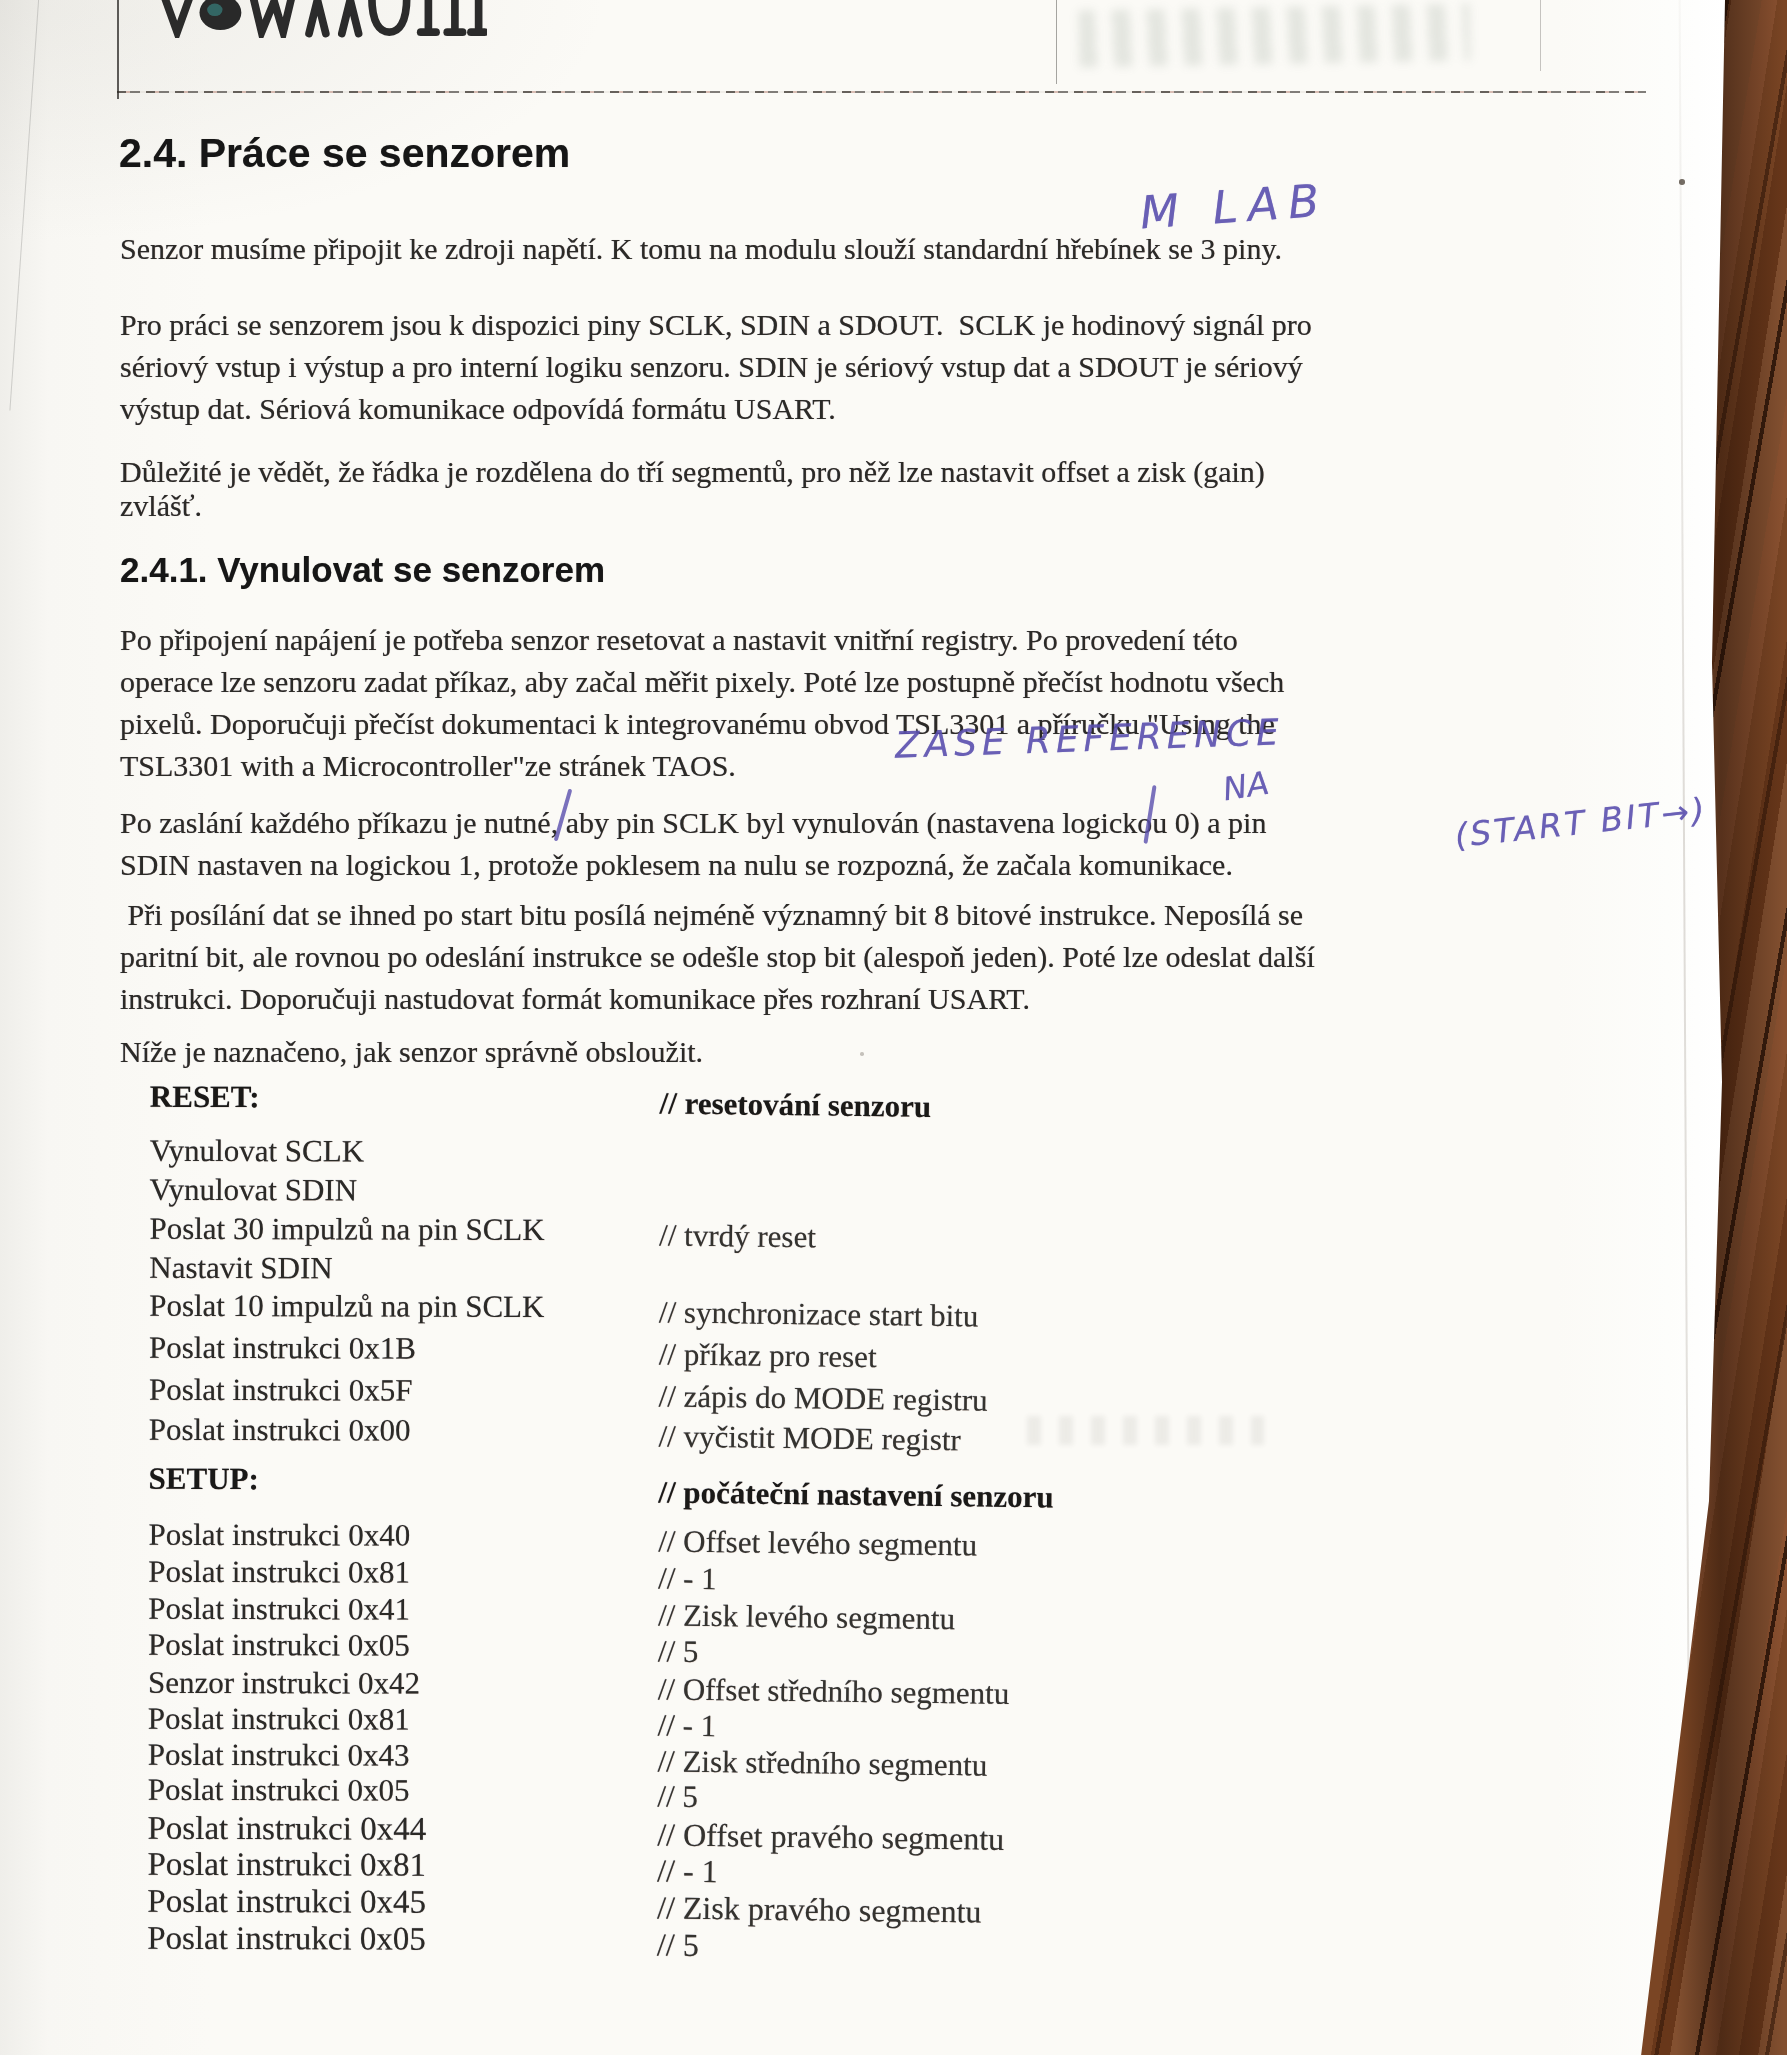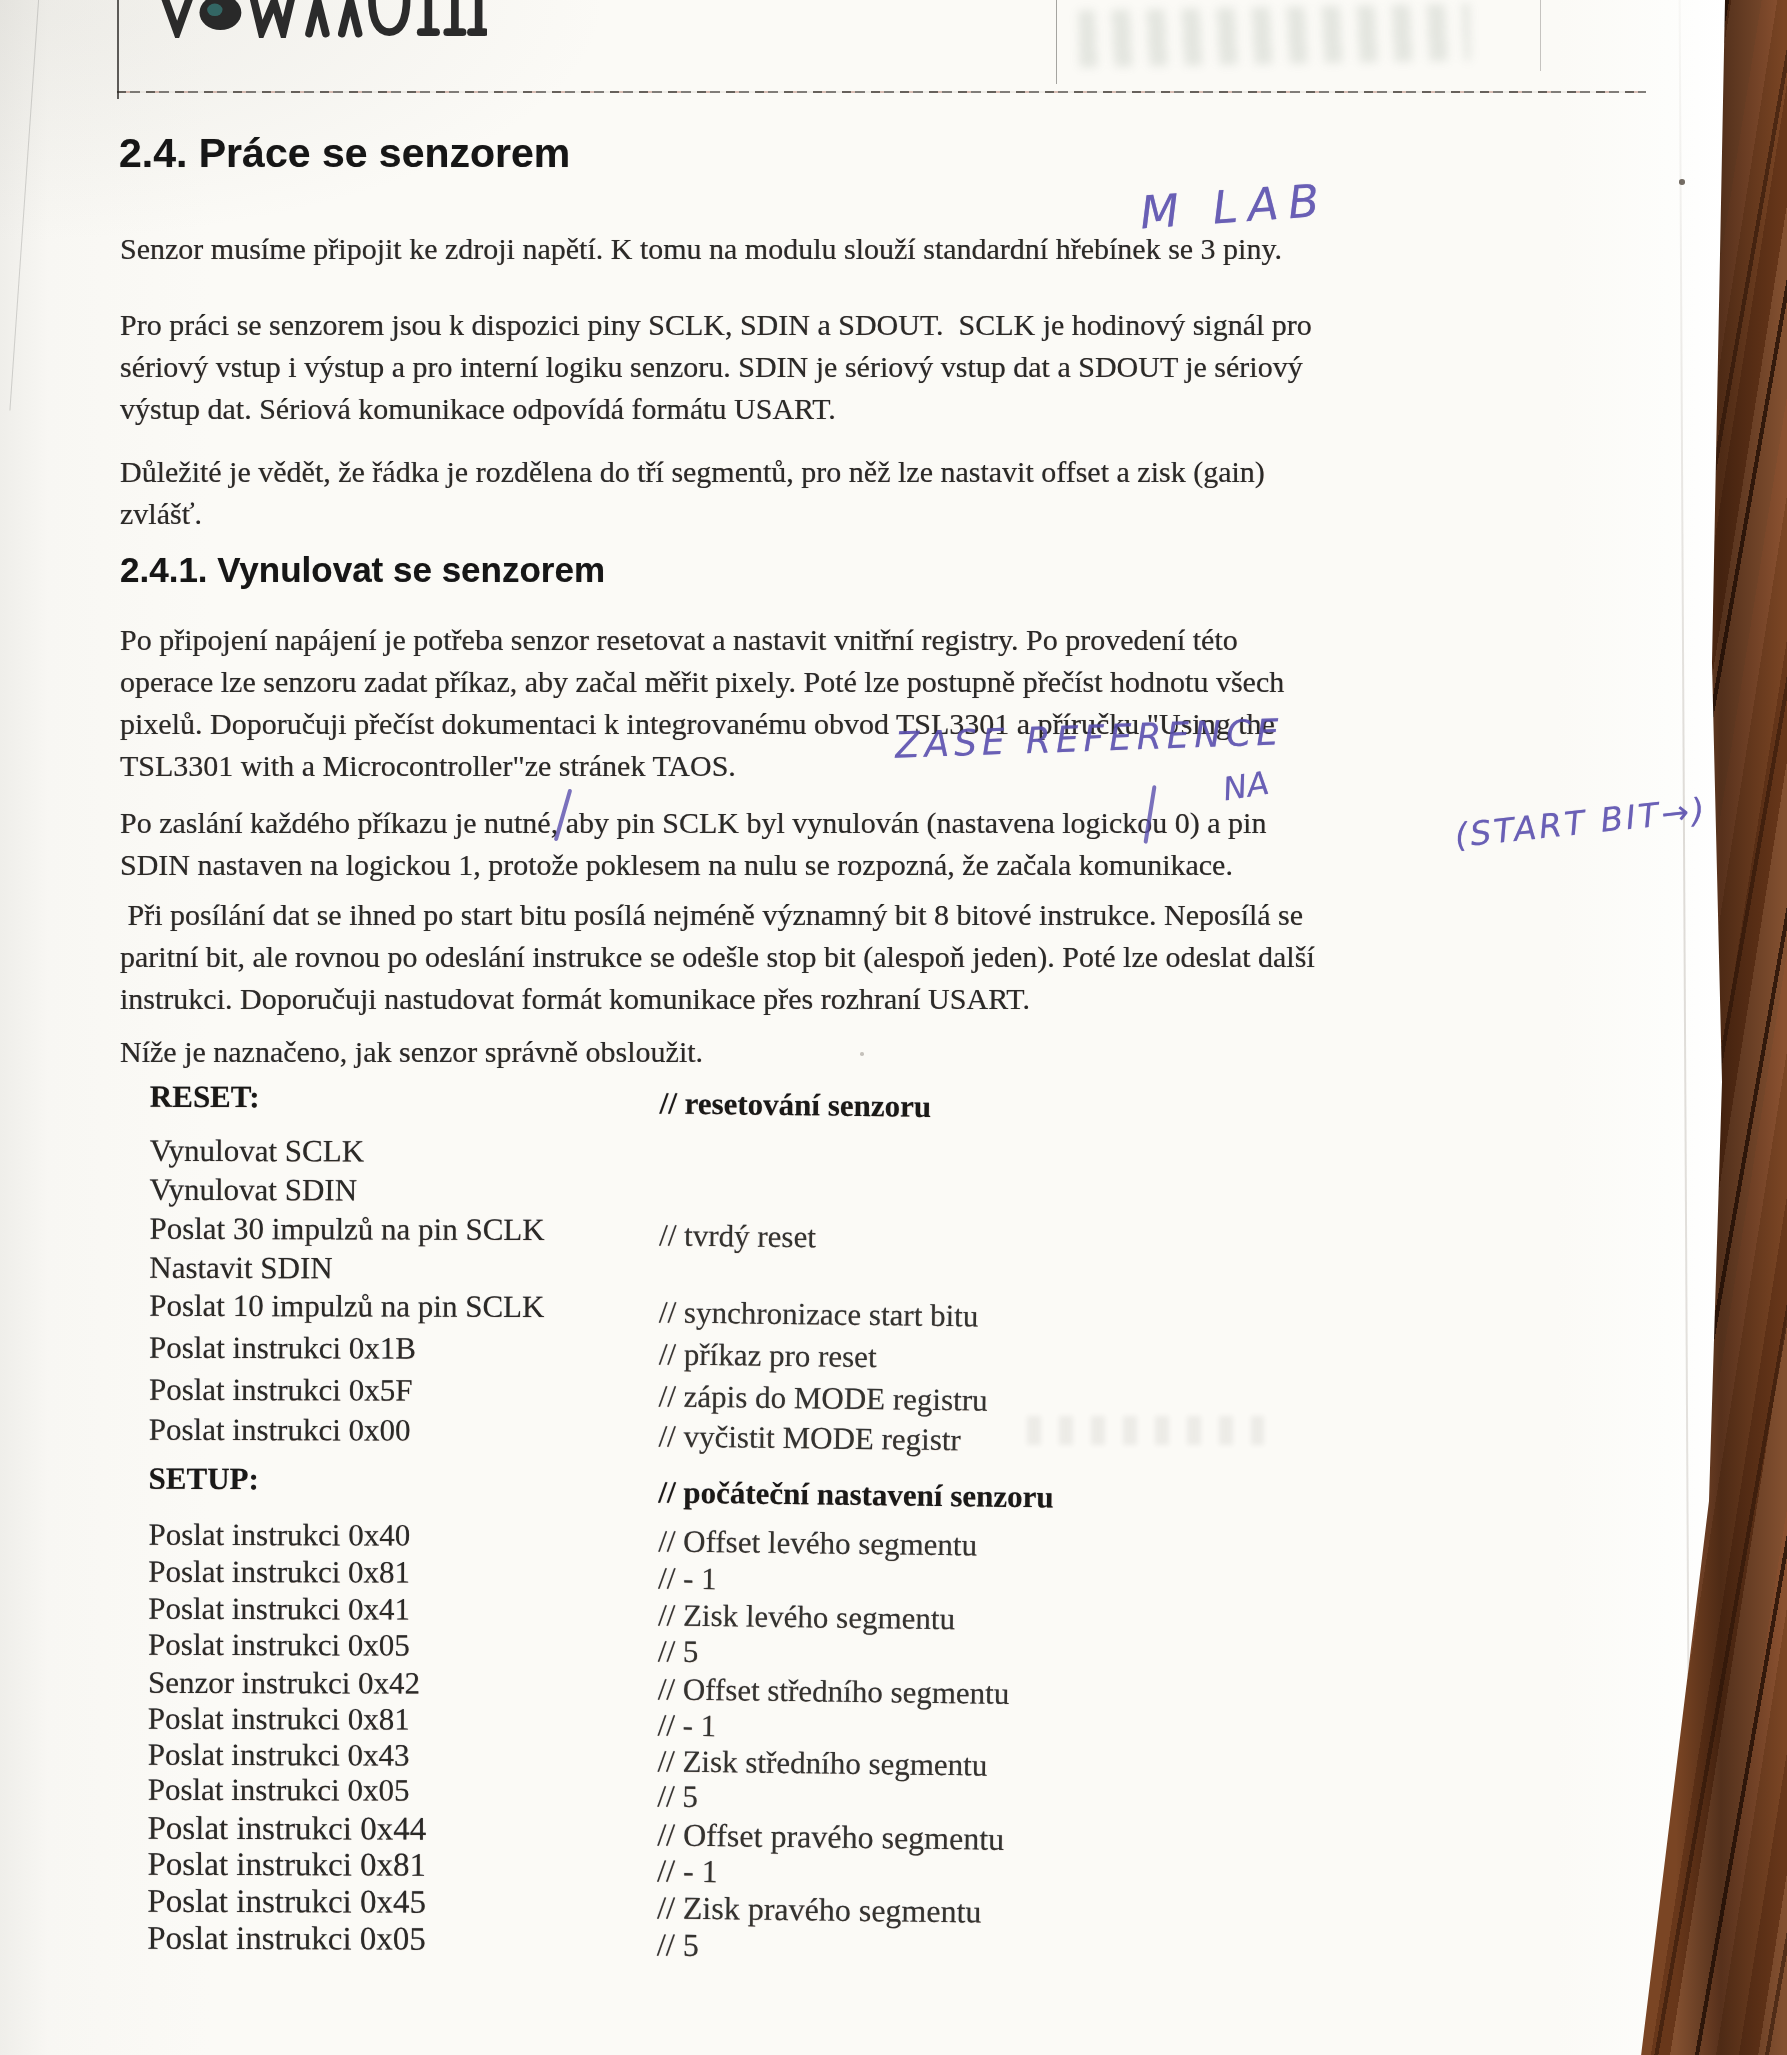--- a/index.html
+++ b/index.html
@@ -133,21 +133,21 @@
   </div>
 
   <div class="para" style="left:120px;top:304px;">
     <div class="tline" style="top:0;">Pro práci se senzorem jsou k dispozici piny SCLK, SDIN a SDOUT.  SCLK je hodinový signál pro</div>
     <div class="tline" style="top:42px;">sériový vstup i výstup a pro interní logiku senzoru. SDIN je sériový vstup dat a SDOUT je sériový</div>
     <div class="tline" style="top:84px;">výstup dat. Sériová komunikace odpovídá formátu USART.</div>
   </div>
 
   <div class="para" style="left:120px;top:451px;">
     <div class="tline" style="top:0;">Důležité je vědět, že řádka je rozdělena do tří segmentů, pro něž lze nastavit offset a zisk (gain)</div>
-    <div class="tline" style="top:42px;">zvlášť.</div>
+    <div class="tline" style="top:34px;">zvlášť.</div>
   </div>
 
   <div class="para" style="left:120px;top:619px;">
     <div class="tline" style="top:0;">Po připojení napájení je potřeba senzor resetovat a nastavit vnitřní registry. Po provedení této</div>
     <div class="tline" style="top:42px;">operace lze senzoru zadat příkaz, aby začal měřit pixely. Poté lze postupně přečíst hodnotu všech</div>
     <div class="tline" style="top:84px;">pixelů. Doporučuji přečíst dokumentaci k integrovanému obvod TSL3301 a příručku "Using the</div>
     <div class="tline" style="top:126px;">TSL3301 with a Microcontroller"ze stránek TAOS.</div>
   </div>
 
   <div class="para" style="left:120px;top:802px;">

